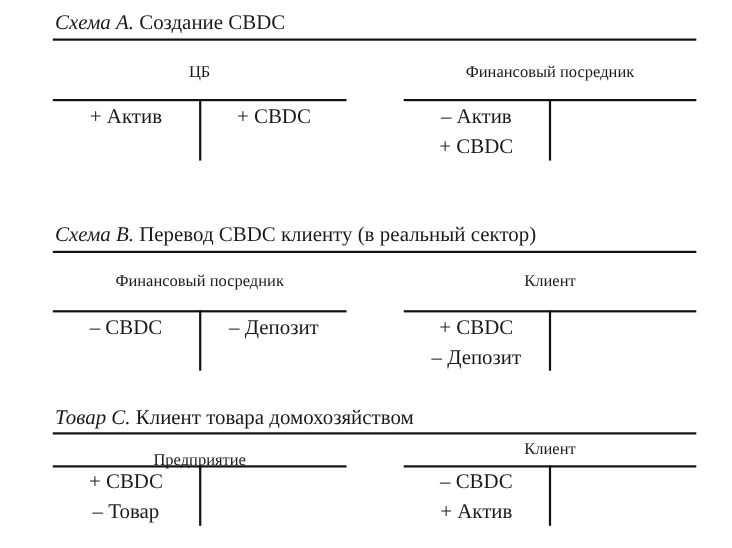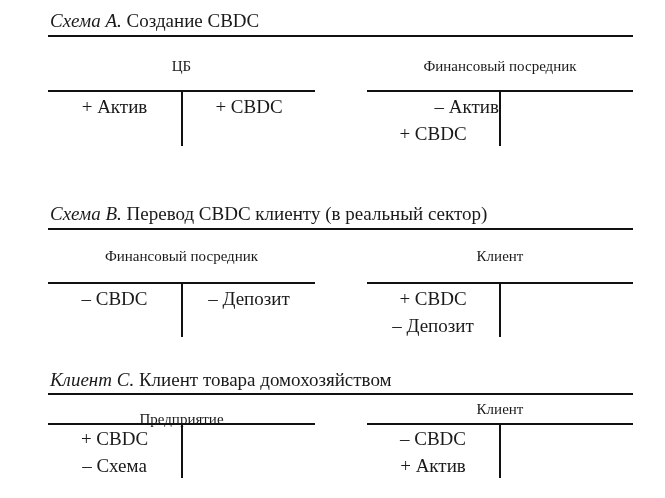--- a/index.html
+++ b/index.html
@@ -60,48 +60,48 @@
 
 <div class="abs acct-title" style="left:48px; width:267px; top:55px;">ЦБ</div>
 <div class="abs tline" style="left:48px; width:267px; top:90px;"></div>
 <div class="abs tvert" style="left:181px; top:90px; height:56px;"></div>
 <div class="abs cell" style="left:48px; width:133px; top:93px;">+ Актив</div>
 <div class="abs cell" style="left:183px; width:132px; top:93px;">+ CBDC</div>
 
 <div class="abs acct-title" style="left:367px; width:266px; top:55px;">Финансовый посредник</div>
 <div class="abs tline" style="left:367px; width:266px; top:90px;"></div>
 <div class="abs tvert" style="left:499px; top:90px; height:56px;"></div>
-<div class="abs cell" style="left:367px; width:132px; top:93px;text-align:right;">– Актив</div>
+<div class="abs cell" style="left:367px; width:132px; top:93px;">– Актив</div>
 <div class="abs cell" style="left:367px; width:132px; top:120px;">+ CBDC</div>
 
 <div class="abs heading" style="top:203px;">
   <span class="lead">Схема B.</span><span> Перевод CBDC клиенту (в реальный сектор)</span>
 </div>
 <div class="abs rule" style="top:228px;"></div>
 
 <div class="abs acct-title" style="left:48px; width:267px; top:245px;">Финансовый посредник</div>
 <div class="abs tline" style="left:48px; width:267px; top:282px;"></div>
 <div class="abs tvert" style="left:181px; top:282px; height:55px;"></div>
 <div class="abs cell" style="left:48px; width:133px; top:285px;">– CBDC</div>
 <div class="abs cell" style="left:183px; width:132px; top:285px;">– Депозит</div>
 
 <div class="abs acct-title" style="left:367px; width:266px; top:245px;">Клиент</div>
 <div class="abs tline" style="left:367px; width:266px; top:282px;"></div>
 <div class="abs tvert" style="left:499px; top:282px; height:55px;"></div>
 <div class="abs cell" style="left:367px; width:132px; top:285px;">+ CBDC</div>
 <div class="abs cell" style="left:367px; width:132px; top:312px;">– Депозит</div>
 
 <div class="abs heading" style="top:369px;">
-  <span class="lead">Клиент C.</span><span> Клиент товара домохозяйством</span>
+  <span class="lead">Товар C.</span><span> Клиент товара домохозяйством</span>
 </div>
 <div class="abs rule" style="top:393px;"></div>
 
 <div class="abs acct-title" style="left:48px; width:267px; top:408px;">Предприятие</div>
 <div class="abs tline" style="left:48px; width:267px; top:423px;"></div>
 <div class="abs tvert" style="left:181px; top:423px; height:55px;"></div>
 <div class="abs cell" style="left:48px; width:133px; top:425px;">+ CBDC</div>
-<div class="abs cell" style="left:48px; width:133px; top:452px;">– Схема</div>
+<div class="abs cell" style="left:48px; width:133px; top:452px;">– Товар</div>
 
 <div class="abs acct-title" style="left:367px; width:266px; top:398px;">Клиент</div>
 <div class="abs tline" style="left:367px; width:266px; top:423px;"></div>
 <div class="abs tvert" style="left:499px; top:423px; height:55px;"></div>
 <div class="abs cell" style="left:367px; width:132px; top:425px;">– CBDC</div>
 <div class="abs cell" style="left:367px; width:132px; top:452px;">+ Актив</div>
 
 </body></html>

